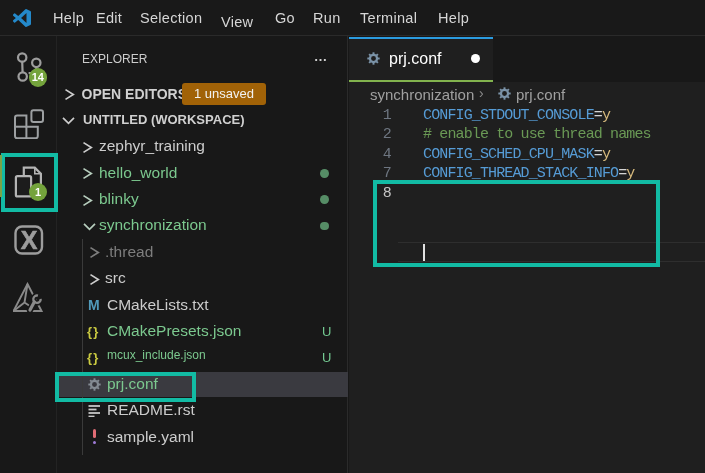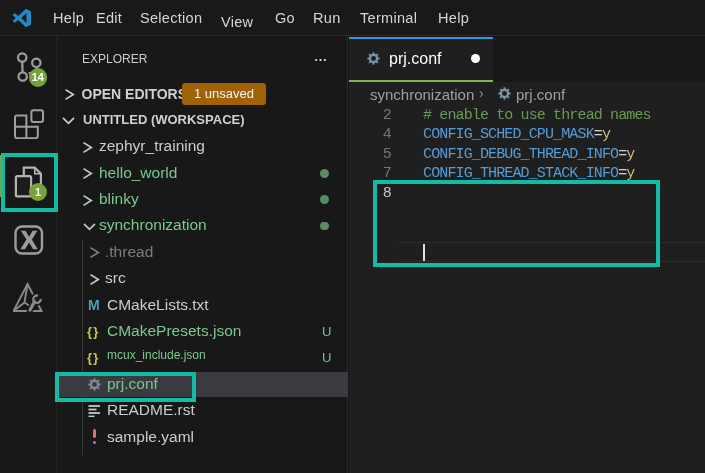--- a/index.html
+++ b/index.html
@@ -208,23 +208,23 @@
         <line x1="11.5" y1="4.5" x2="13.4" y2="2.6"></line>
   </g>
  </g>
  <circle cx="8" cy="8" r="1.8" fill="#1f1f1f"></circle>
 </svg>
 <div class="abs" style="left:516px;top:85.5px;font-size:15px;color:#a0a0a0">prj.conf</div>
 
 <div class="abs" style="left:398px;top:242px;width:307px;height:20px;border-top:1px solid #2e2e2e;border-bottom:1px solid #2e2e2e"></div>
 
 <div id="code" class="mono" style="position:absolute;left:349px;top:105.5px;font-size:15px;letter-spacing:-0.87px;line-height:19.5px">
+    <div style="height:19.5px;white-space:pre"><span style="display:inline-block;width:42px;text-align:right;color:#6e7681">1</span><span style="display:inline-block;width:32px"></span><span style="color:#569cd6">CONFIG_STDOUT_CONSOLE</span><span style="color:#d4d4d4">=</span><span style="color:#d7ba7d">y</span></div>
     <div style="height:19.5px;white-space:pre"><span style="display:inline-block;width:42px;text-align:right;color:#6e7681">2</span><span style="display:inline-block;width:32px"></span><span style="color:#6a9955"># enable to use thread names</span></div>
     <div style="height:19.5px;white-space:pre"><span style="display:inline-block;width:42px;text-align:right;color:#6e7681">4</span><span style="display:inline-block;width:32px"></span><span style="color:#569cd6">CONFIG_SCHED_CPU_MASK</span><span style="color:#d4d4d4">=</span><span style="color:#d7ba7d">y</span></div>
-    <div style="height:19.5px;white-space:pre"><span style="display:inline-block;width:42px;text-align:right;color:#6e7681">5</span><span style="display:inline-block;width:32px"></span><span style="color:#569cd6">CONFIG_DEBUG_THREAD_INFO</span><span style="color:#d4d4d4">=</span><span style="color:#d7ba7d">y</span></div>
     <div style="height:19.5px;white-space:pre"><span style="display:inline-block;width:42px;text-align:right;color:#6e7681">7</span><span style="display:inline-block;width:32px"></span><span style="color:#569cd6">CONFIG_THREAD_STACK_INFO</span><span style="color:#d4d4d4">=</span><span style="color:#d7ba7d">y</span></div>
     <div style="height:19.5px;white-space:pre"><span style="display:inline-block;width:42px;text-align:right;color:#c6c6c6">8</span><span style="display:inline-block;width:32px"></span></div>
   </div>
 
 <div class="abs" style="left:423px;top:243.5px;width:1.8px;height:17.5px;background:#e0e0e0"></div>
 
 <div class="abs" style="left:372.5px;top:179.5px;width:287px;height:87px;border:4.5px solid #12bba4;z-index:10"></div>
 
 <div class="abs" style="left:55px;top:372px;width:141px;height:29.5px;border:4.5px solid #12bba4;z-index:10"></div>
 

